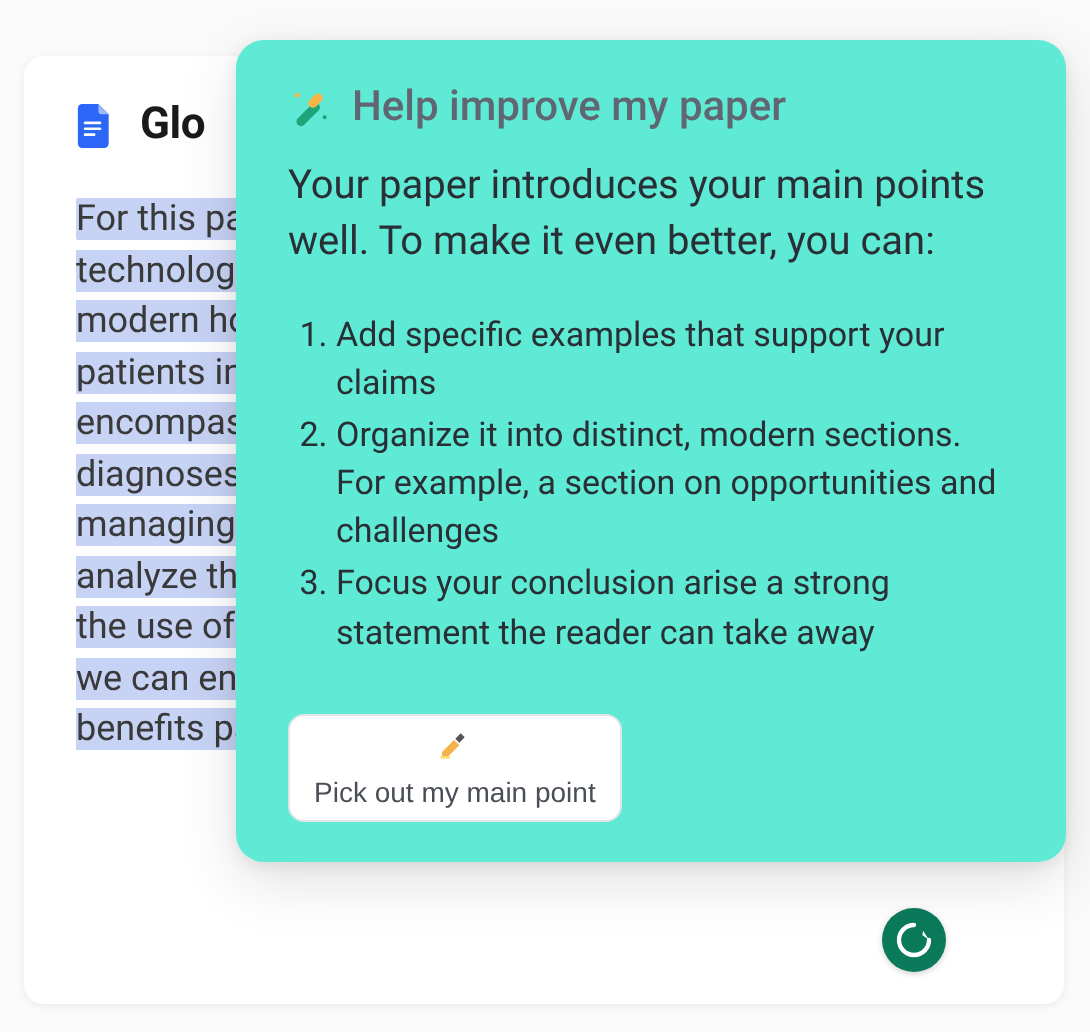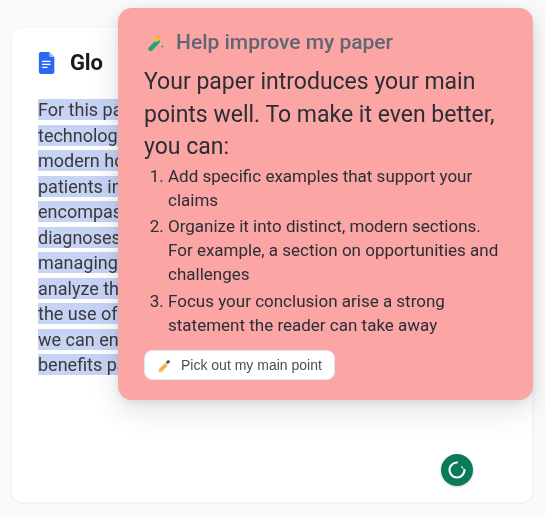--- a/index.html
+++ b/index.html
@@ -66,70 +66,71 @@
       justify-content: center;
       box-shadow: 0 1px 3px rgba(0,0,0,0.18);
     }
     .grammarly-badge svg {
       width: 20px;
       height: 20px;
     }
     .popup {
       position: absolute;
       right: 12px;
-      top: 8px;
+      top: 20px;
       width: 415px;
-      background: #fca5a5;
+      background: #5eead4;
       border-radius: 14px;
       box-shadow: 0 10px 30px rgba(0,0,0,0.12), 0 2px 8px rgba(0,0,0,0.08);
       padding: 22px 26px 20px 26px;
     }
     .popup-header {
       display: flex;
       align-items: center;
       gap: 10px;
       margin-bottom: 12px;
     }
     .wand-icon {
       width: 22px;
       height: 22px;
     }
     .popup-title {
       font-size: 21px;
       font-weight: 500;
       color: #606772;
     }
     .popup-intro {
-      font-size: 23px;
+      font-size: 20px;
       line-height: 1.42;
       color: #2a2f36;
-      margin-bottom: 0;
+      margin-bottom: 21px;
     }
     .popup-list {
       list-style: decimal;
       padding-left: 24px;
       font-size: 17px;
       line-height: 1.42;
       color: #2a2f36;
-      margin-bottom: 13px;
+      margin-bottom: 28px;
     }
     .popup-list li {
       margin-bottom: 2px;
     }
     .chip {
       display: inline-flex;
       align-items: center;
       gap: 8px;
       border: 1px solid #e2e4e8;
       background: #fff;
       border-radius: 8px;
       padding: 6px 12px;
       font-size: 14px;
       color: #4a4f57;
       cursor: pointer;
+      flex-direction: column;
     }
     .chip-icon {
       width: 16px;
       height: 16px;
     }
   </style>
 </head>
 <body>
 
 <div class="doc-card">

